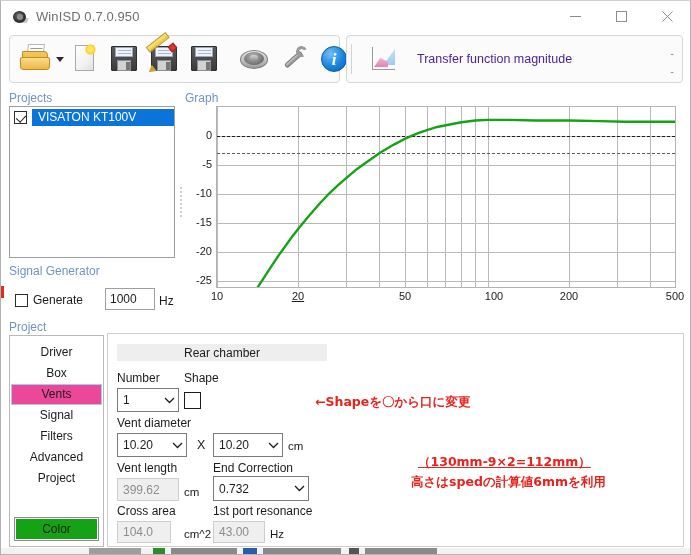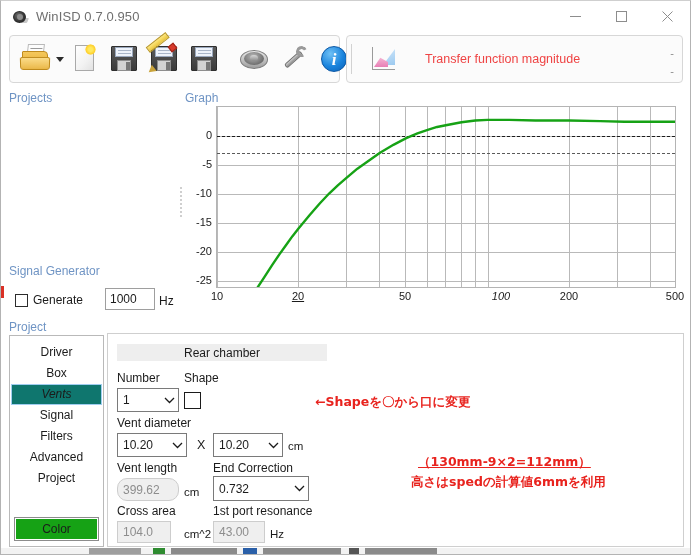--- a/index.html
+++ b/index.html
@@ -316,22 +316,22 @@
   }
   .ico-tf .pink {
     position: absolute; left: 6px; top: 12px;
     width: 14px; height: 11px;
     background: linear-gradient(#f6bcd8, #e87fb5);
     clip-path: polygon(0 100%, 45% 15%, 100% 55%, 100% 100%);
   }
 
   #tf-label {
     font-size: 12.5px;
-    color: #ef4444;
-    margin-left: 24px;
+    color: #4c1d95;
+    margin-left: 16px;
     white-space: nowrap;
   }
   .tb-minidash {
     position: absolute; right: 8px;
     color: #8a8a8a;
     font-size: 11px;
     line-height: 1;
   }
   #tb-dash-top { top: 12px; }
   #tb-dash-bot { top: 30px; }
@@ -437,24 +437,23 @@
   }
   .nav-item {
     height: 21px;
     line-height: 21px;
     text-align: center;
     font-size: 12px;
     color: #1b1b1b;
     margin: 0 1px;
   }
   .nav-item.selected {
-    background: #0f766e;
+    background: #ec4899;
     border: 1px solid #9fcdf0;
     line-height: 19px;
-    font-style: italic;
   }
   #color-button {
     position: absolute; left: 4px; bottom: 5px;
     width: 85px; height: 24px;
     background: #16a215;
     border: 1px solid #8c8c8c;
     outline: 1px solid #ffffff;
     outline-offset: -2px;
     display: flex; align-items: center; justify-content: center;
     font-size: 12px;
@@ -737,20 +736,26 @@
       <div class="tb-minidash" id="tb-dash-bot">-</div>
     </div>
 
   </div>
 
   <div class="section-label" id="lbl-projects">Projects</div>
   <div class="section-label" id="lbl-graph">Graph</div>
   <div class="section-label" id="lbl-siggen">Signal Generator</div>
   <div class="section-label" id="lbl-project">Project</div>
 
+  <div id="projects-list">
+    <div id="project-item">
+      <div id="project-checkbox"></div>
+      <div id="project-name">VISATON KT100V</div>
+    </div>
+  </div>
 
   <div id="left-red-tick"></div>
   <div id="generate-row">
     <div id="generate-checkbox"></div>
     <div id="generate-label">Generate</div>
   </div>
   <div id="freq-input">1000</div>
   <div id="freq-unit">Hz</div>
 
   <div class="grip" id="grip-vertical">
@@ -811,21 +816,21 @@
     <div class="ytick-label" style="left:0px; top:25px;">0</div>
     <div class="ytick-label" style="left:0px; top:54px;">-5</div>
     <div class="ytick-label" style="left:0px; top:83px;">-10</div>
     <div class="ytick-label" style="left:0px; top:112px;">-15</div>
     <div class="ytick-label" style="left:0px; top:141px;">-20</div>
     <div class="ytick-label" style="left:0px; top:170px;">-25</div>
 
     <div class="xtick-label" style="left:32px;">10</div>
     <div class="xtick-label" style="left:113px;text-decoration:underline;">20</div>
     <div class="xtick-label" style="left:220px;">50</div>
-    <div class="xtick-label" style="left:316px;font-style:italic;">100</div>
+    <div class="xtick-label" style="left:309px;">100</div>
     <div class="xtick-label" style="left:384px;">200</div>
     <div class="xtick-label" style="left:490px;">500</div>
   </div>
 
   <div id="vents-panel">
 
     <div id="rear-chamber-tab">Rear chamber</div>
 
     <div class="fld-label" style="left:9px; top:37px;">Number</div>
     <div class="fld-label" style="left:76px; top:37px;">Shape</div>
@@ -865,21 +870,21 @@
     </div>
 
     <div class="unit-label" style="left:180px; top:106px;">cm</div>
 
     <div class="annot" id="annot-2">（130mm-9×2=112mm）</div>
     <div class="annot" id="annot-3">高さはspedの計算値6mmを利用</div>
 
     <div class="fld-label" style="left:9px; top:127px;">Vent length</div>
     <div class="fld-label" style="left:105px; top:127px;">End Correction</div>
 
-    <div class="txtbox" style="left:9px; top:144px; width:62px; height:23px;border-radius:10px;">399.62</div>
+    <div class="txtbox" style="left:9px; top:144px; width:62px; height:23px;">399.62</div>
     <div class="unit-label" style="left:76px; top:152px;">cm</div>
 
     <div class="combo" style="left:105px; top:142px; width:96px; height:25px;">
       <span class="val">0.732</span>
       <span class="chev">
         <svg width="11" height="7" viewBox="0 0 11 7">
             <polyline points="1,1 5.5,5.5 10,1" fill="none" stroke="#1b1b1b" stroke-width="1.3"></polyline>
           </svg>
       </span>
     </div>

